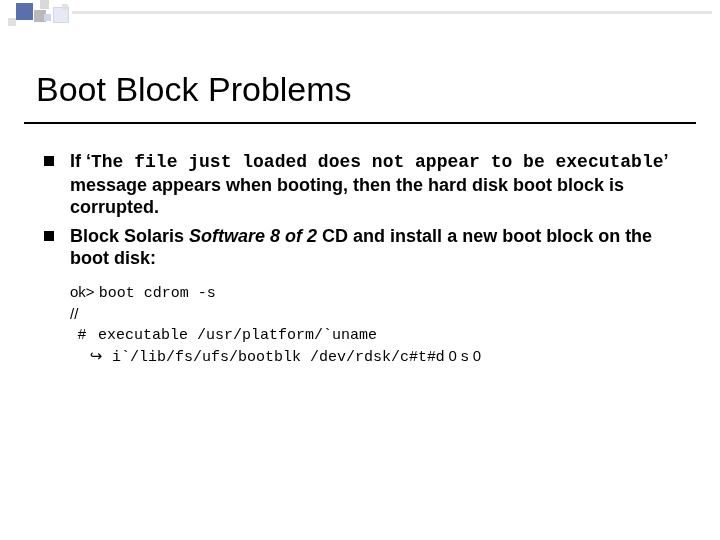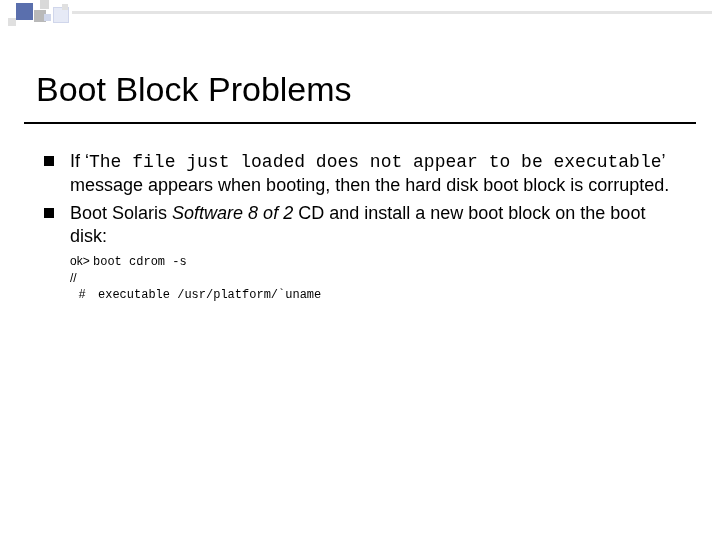--- a/index.html
+++ b/index.html
@@ -4,25 +4,25 @@
 <style>
   * { margin: 0; padding: 0; box-sizing: border-box; }
   html, body { width: 720px; height: 540px; background: #fff; font-family: Arial, Helvetica, sans-serif; color: #000; }
   .slide { width: 720px; height: 540px; position: relative; background: #fff; border-radius: 16px; }
   .topbar { position: absolute; left: 0; top: 0; width: 720px; height: 34px; }
   .square { position: absolute; }
   .title { position: absolute; left: 36px; top: 70px; font-size: 34px; font-weight: 400; }
   .hr { position: absolute; left: 24px; right: 24px; top: 122px; height: 0; border-top: 2px solid #000; }
   .content { position: absolute; left: 42px; right: 40px; top: 150px; font-size: 18px; line-height: 1.25; }
   .content ul { list-style: none; }
-  .content > ul > li { position: relative; padding-left: 28px; margin-bottom: 6px; }
+  .content > ul > li { position: relative; padding-left: 28px; margin-bottom: 6px; font-weight: bold; }
   .content > ul > li::before { content: ""; position: absolute; left: 2px; top: 6px; width: 10px; height: 10px; background: #000; }
   .mono { font-family: "Courier New", Courier, monospace; }
   .italic { font-style: italic; }
-  .code { margin-top: 6px; margin-left: 28px; font-size: 12px; line-height: 1.35; }
+  .code { margin-top: 12px; margin-left: 28px; font-size: 15px; line-height: 1.35; }
   .code .line { display: block; }
   .code .prompt { font-family: Arial, Helvetica, sans-serif; }
   .code2-first .marker { font-family: Arial, Helvetica, sans-serif; display: inline-block; width: 24px; text-align: center; margin-right: 4px; }
   .cont .marker { display: inline-block; width: 24px; text-align: center; font-family: Arial, Helvetica, sans-serif; margin-left: 14px; margin-right: 4px; }
 </style>
 </head>
 <body>
 <div class="slide">
 
   <div class="topbar">
@@ -41,31 +41,34 @@
 
   <div class="content">
     <ul>
       <li>
         <span>
           <span>If</span> ‘<span class="mono">The file just loaded does not appear to be executable</span>’ <span>message appears when booting, then the hard disk boot block is corrupted.</span>
         </span>
       </li>
       <li>
         <span>
-          <span>Boot Solaris</span> <span class="italic">Software 8 of 2</span> <span>CD and install a new boot block on the boot disk:</span>
+          <span>Block Solaris</span> <span class="italic">Software 8 of 2</span> <span>CD and install a new boot block on the boot disk:</span>
         </span>
       </li>
     </ul>
 
     <div class="code">
       <span class="line">
         <span class="prompt">ok&gt; </span><span class="mono">boot cdrom -s</span>
       </span>
       <span class="line">
         <span class="prompt">//</span>
       </span>
       <span class="line mono code2-first">
         <span class="marker">#</span><span>executable /usr/platform/`uname</span>
       </span>
+      <span class="line mono cont">
+        <span class="marker">↪</span><span>i`/lib/fs/ufs/bootblk /dev/rdsk/c#t#</span><span class="prompt">d 0 s 0</span>
+      </span>
     </div>
   </div>
 
 </div>
 
 </body></html>

